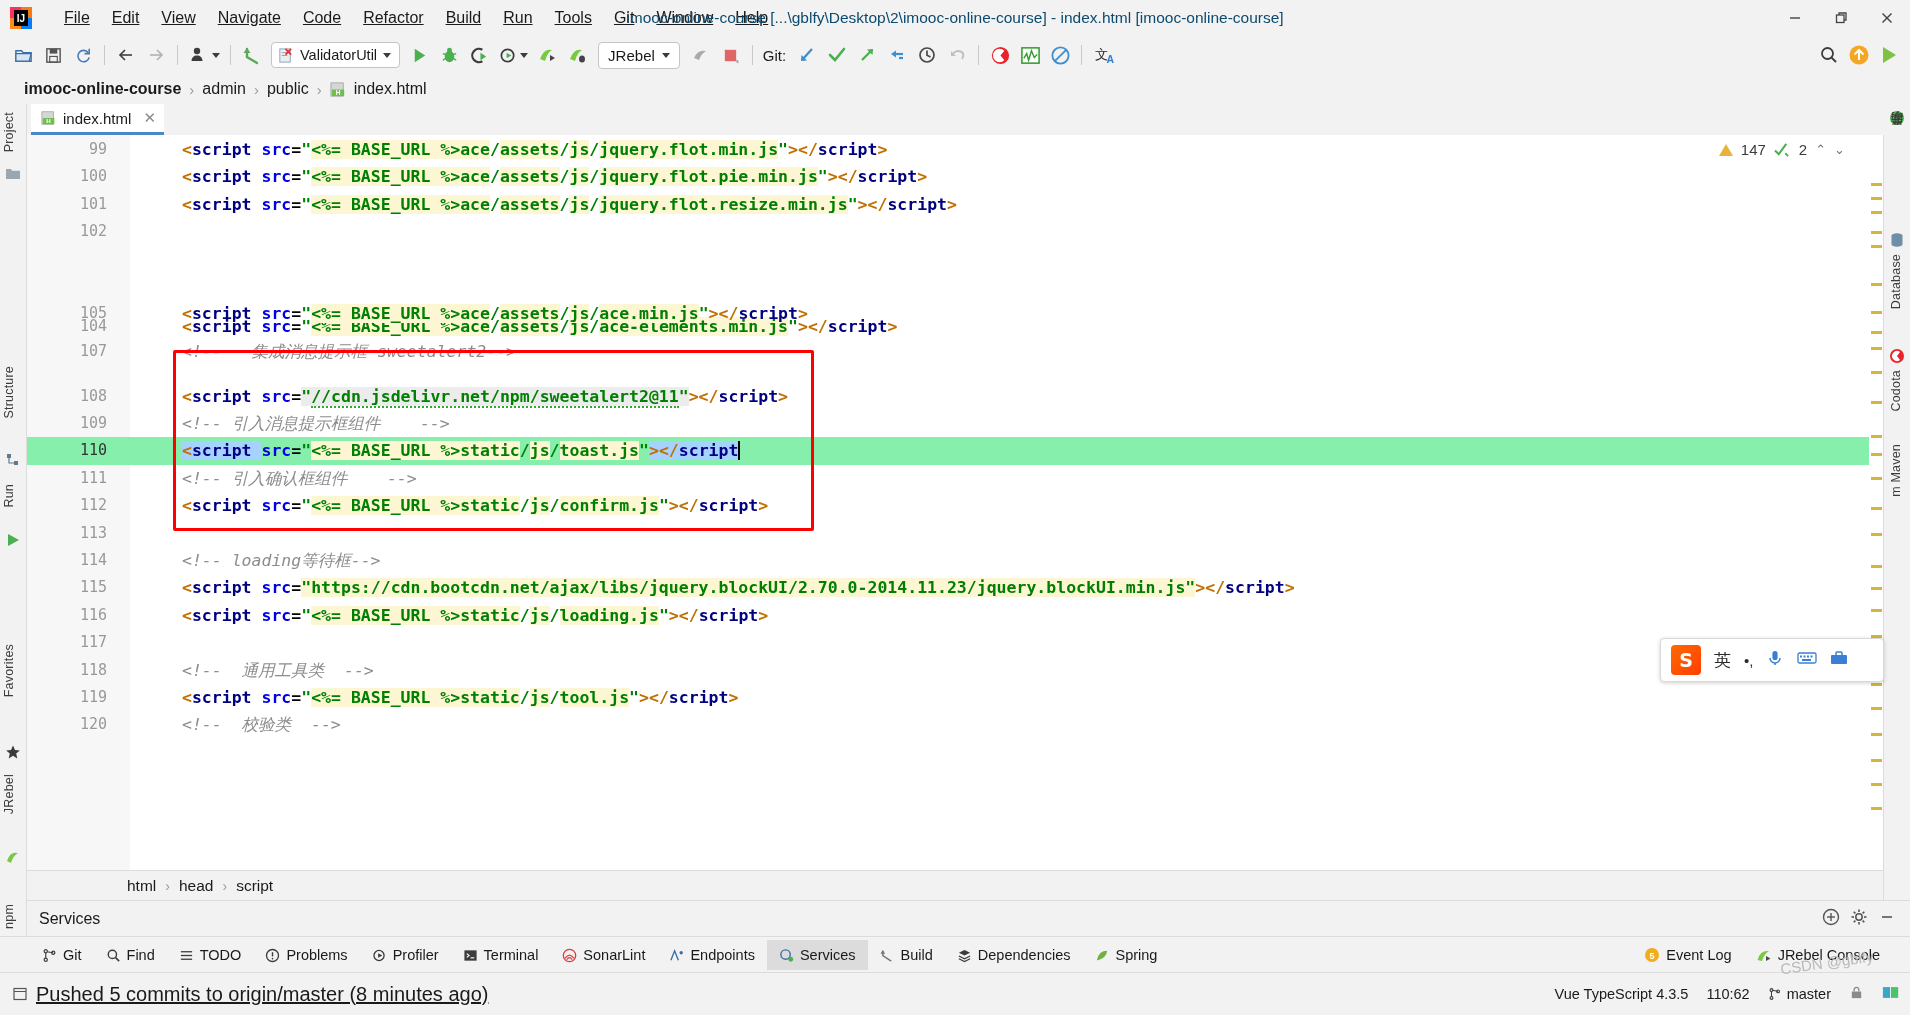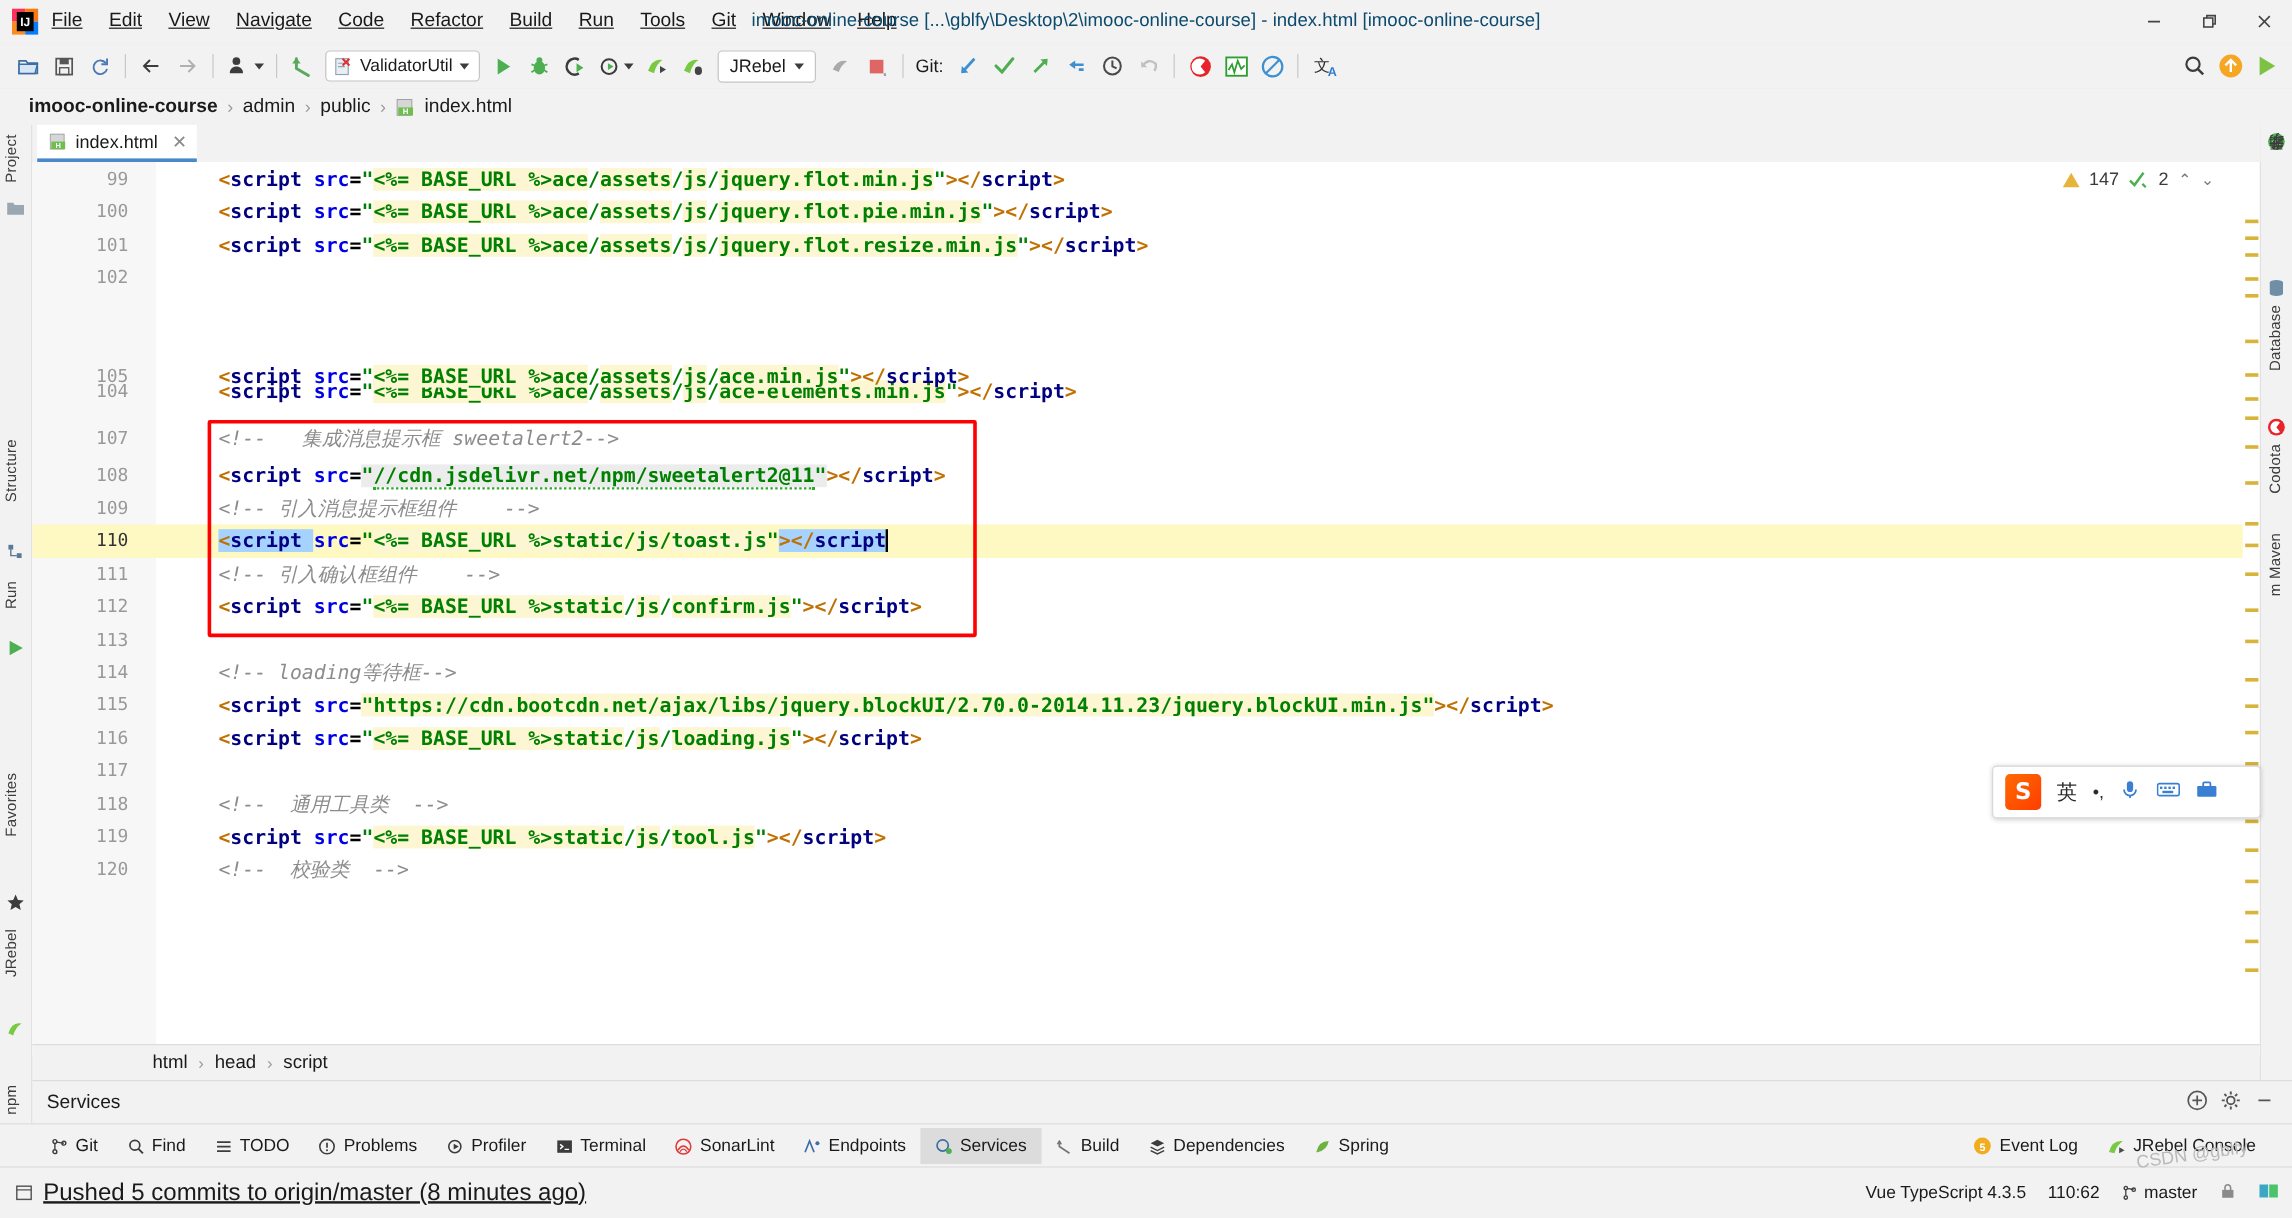--- a/index.html
+++ b/index.html
@@ -12,21 +12,21 @@
   }
   .app { position: relative; width: 1910px; height: 1015px; background:#f2f2f2; }
 
   
   .titlebar {
     position:absolute; left:0; top:0; width:1910px; height:36px;
     background:#f2f2f2; display:flex; align-items:center;
     border-bottom:1px solid #e4e4e4;
   }
   .ij-logo {
-    width:22px;height:22px;margin-left:10px;margin-right:0;position:relative;flex:none;
+    width:22px;height:22px;margin-left:10px;margin-right:21px;position:relative;flex:none;
   }
   .menu { display:flex; align-items:center; gap:0px; }
   .menu-item {
     font-size:16px; color:#1a1a1a; padding:3px 11px; cursor:default; white-space:nowrap;
   }
   .menu-item u { text-decoration: underline; }
   .title-text {
     position:absolute; left:0; right:0; text-align:center;
     font-size:15.5px; color:#0c4a6e; pointer-events:none;
   }
@@ -102,21 +102,21 @@
   .row { position:absolute; left:0; right:0; height:27.4px; }
   .lnum {
     position:absolute; left:0; width:80px; text-align:right;
     font-family:"DejaVu Sans Mono","Liberation Mono",monospace; font-size:15px; color:#999999;
     line-height:27.4px;
   }
   .code {
     position:absolute; left:155px; right:0; line-height:27.4px; white-space:pre;
     font-family:"DejaVu Sans Mono","Liberation Mono",monospace; font-size:16.5px;
   }
-  .row.cur { background:#fef9c3; }
+  .row.cur { background:#86efac; }
   .row.cur .lnum { color:#333; }
 
   
   .t-tag    { color:#000080; font-weight:bold; }
   .t-angle  { color:#c07000; font-weight:bold; }
   .t-attr   { color:#0000e6; font-weight:bold; }
   .t-eq     { color:#000000; font-weight:bold; }
   .t-str    { color:#008000; font-weight:bold; }
   .t-cmt    { color:#8c8c8c; font-style:italic; }
   .hl       { background:#fdf6d3; }
@@ -570,21 +570,21 @@
           <div class="code"></div>
         </div>
         <div class="row" style="top: 138px; margin-top: 40px;">
           <div class="lnum">104</div>
           <div class="code"><span class="t-angle">&lt;</span><span class="t-tag">script </span><span class="t-attr">src</span><span class="t-eq">=</span><span class="t-str">"</span><span class="hl"><span class="t-str">&lt;%= BASE_URL %&gt;ace</span></span><span class="t-str">/</span><span class="hl"><span class="t-str">assets</span></span><span class="t-str">/</span><span class="hl"><span class="t-str">js</span></span><span class="t-str">/</span><span class="hl"><span class="t-str">ace-elements.min.js</span></span><span class="t-str">"</span><span class="t-angle">&gt;&lt;/</span><span class="t-tag">script</span><span class="t-angle">&gt;</span></div>
         </div>
         <div class="row" style="top: 165.4px;">
           <div class="lnum">105</div>
           <div class="code"><span class="t-angle">&lt;</span><span class="t-tag">script </span><span class="t-attr">src</span><span class="t-eq">=</span><span class="t-str">"</span><span class="hl"><span class="t-str">&lt;%= BASE_URL %&gt;ace</span></span><span class="t-str">/</span><span class="hl"><span class="t-str">assets</span></span><span class="t-str">/</span><span class="hl"><span class="t-str">js</span></span><span class="t-str">/</span><span class="hl"><span class="t-str">ace.min.js</span></span><span class="t-str">"</span><span class="t-angle">&gt;&lt;/</span><span class="t-tag">script</span><span class="t-angle">&gt;</span></div>
         </div>
-        <div class="row" style="top: 217px;">
+        <div class="row" style="top: 203px;">
           <div class="lnum">107</div>
           <div class="code"><span class="t-cmt">&lt;!--   集成消息提示框 sweetalert2--&gt;</span></div>
         </div>
         <div class="row" style="top: 247.6px;">
           <div class="lnum">108</div>
           <div class="code"><span class="t-angle">&lt;</span><span class="t-tag">script </span><span class="t-attr">src</span><span class="t-eq">=</span><span class="hl2"><span class="t-str">"</span><span class="t-str wavy">//cdn.jsdelivr.net/npm/sweetalert2@11</span><span class="t-str">"</span></span><span class="t-angle">&gt;&lt;/</span><span class="t-tag">script</span><span class="t-angle">&gt;</span></div>
         </div>
         <div class="row" style="top: 275px;">
           <div class="lnum">109</div>
           <div class="code"><span class="t-cmt">&lt;!-- 引入消息提示框组件    --&gt;</span></div>

